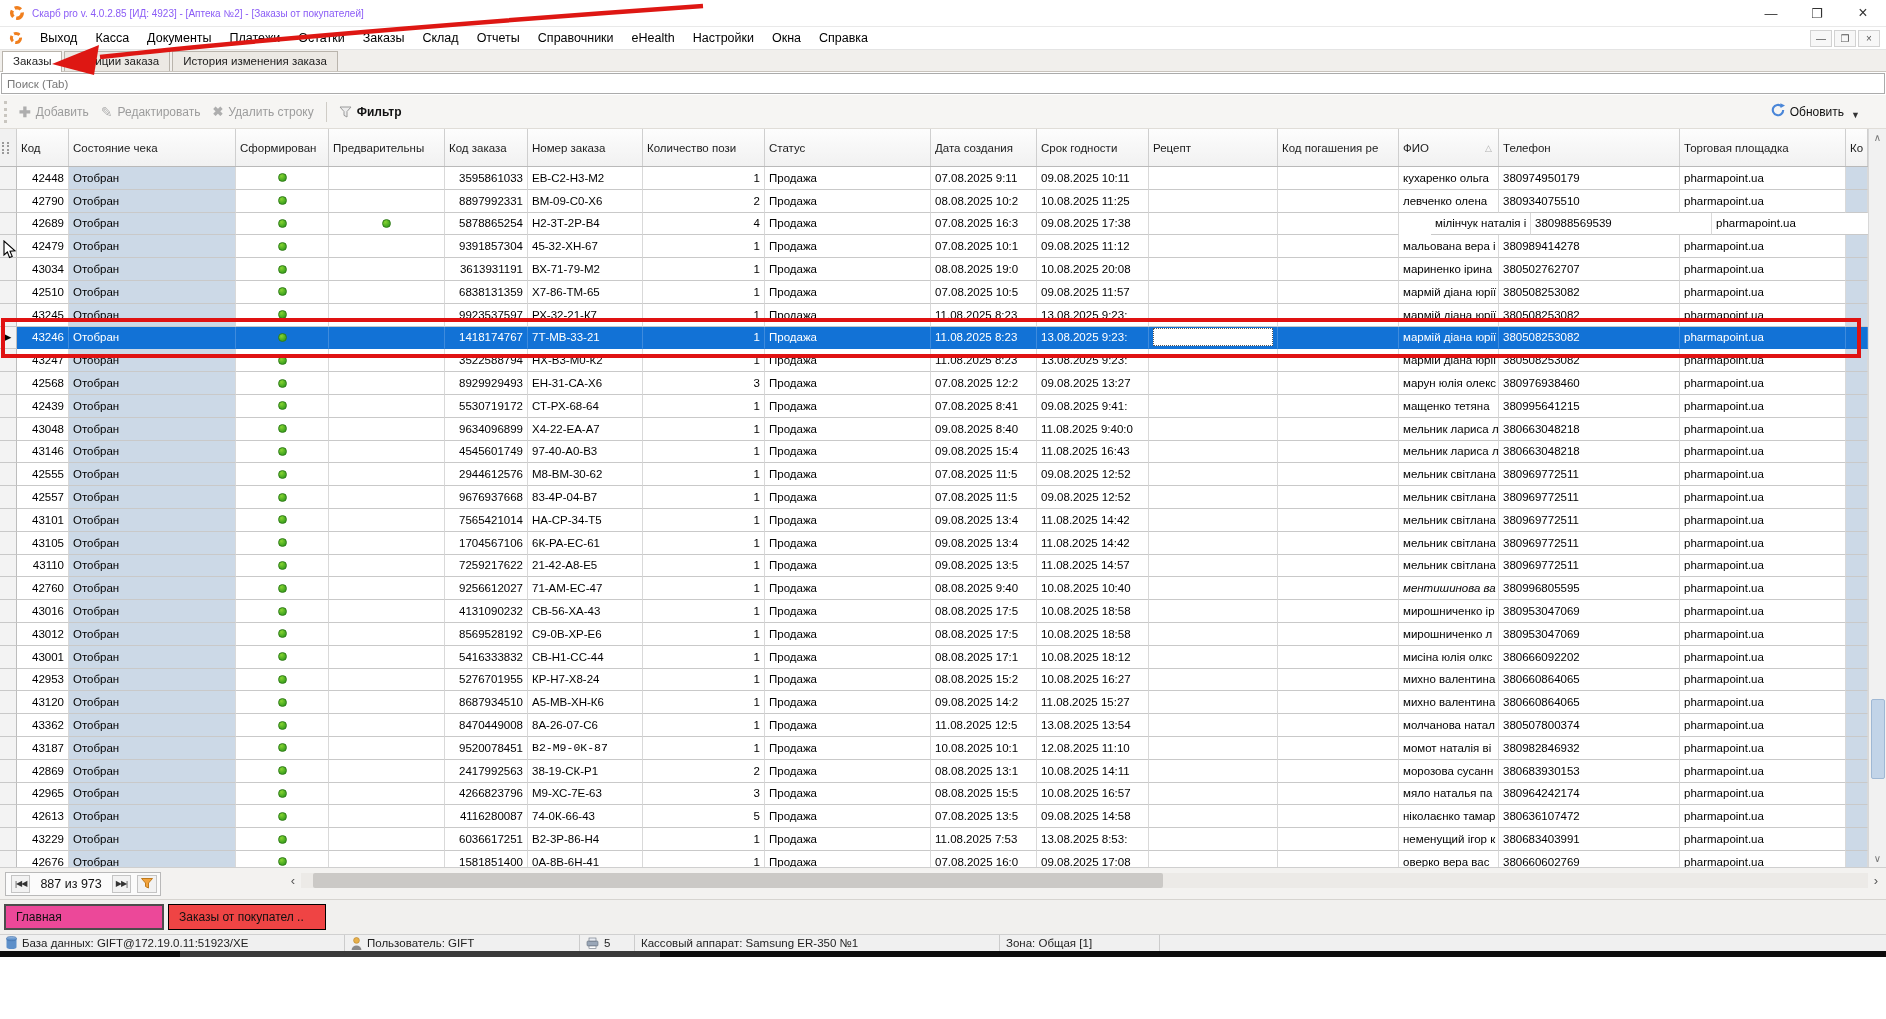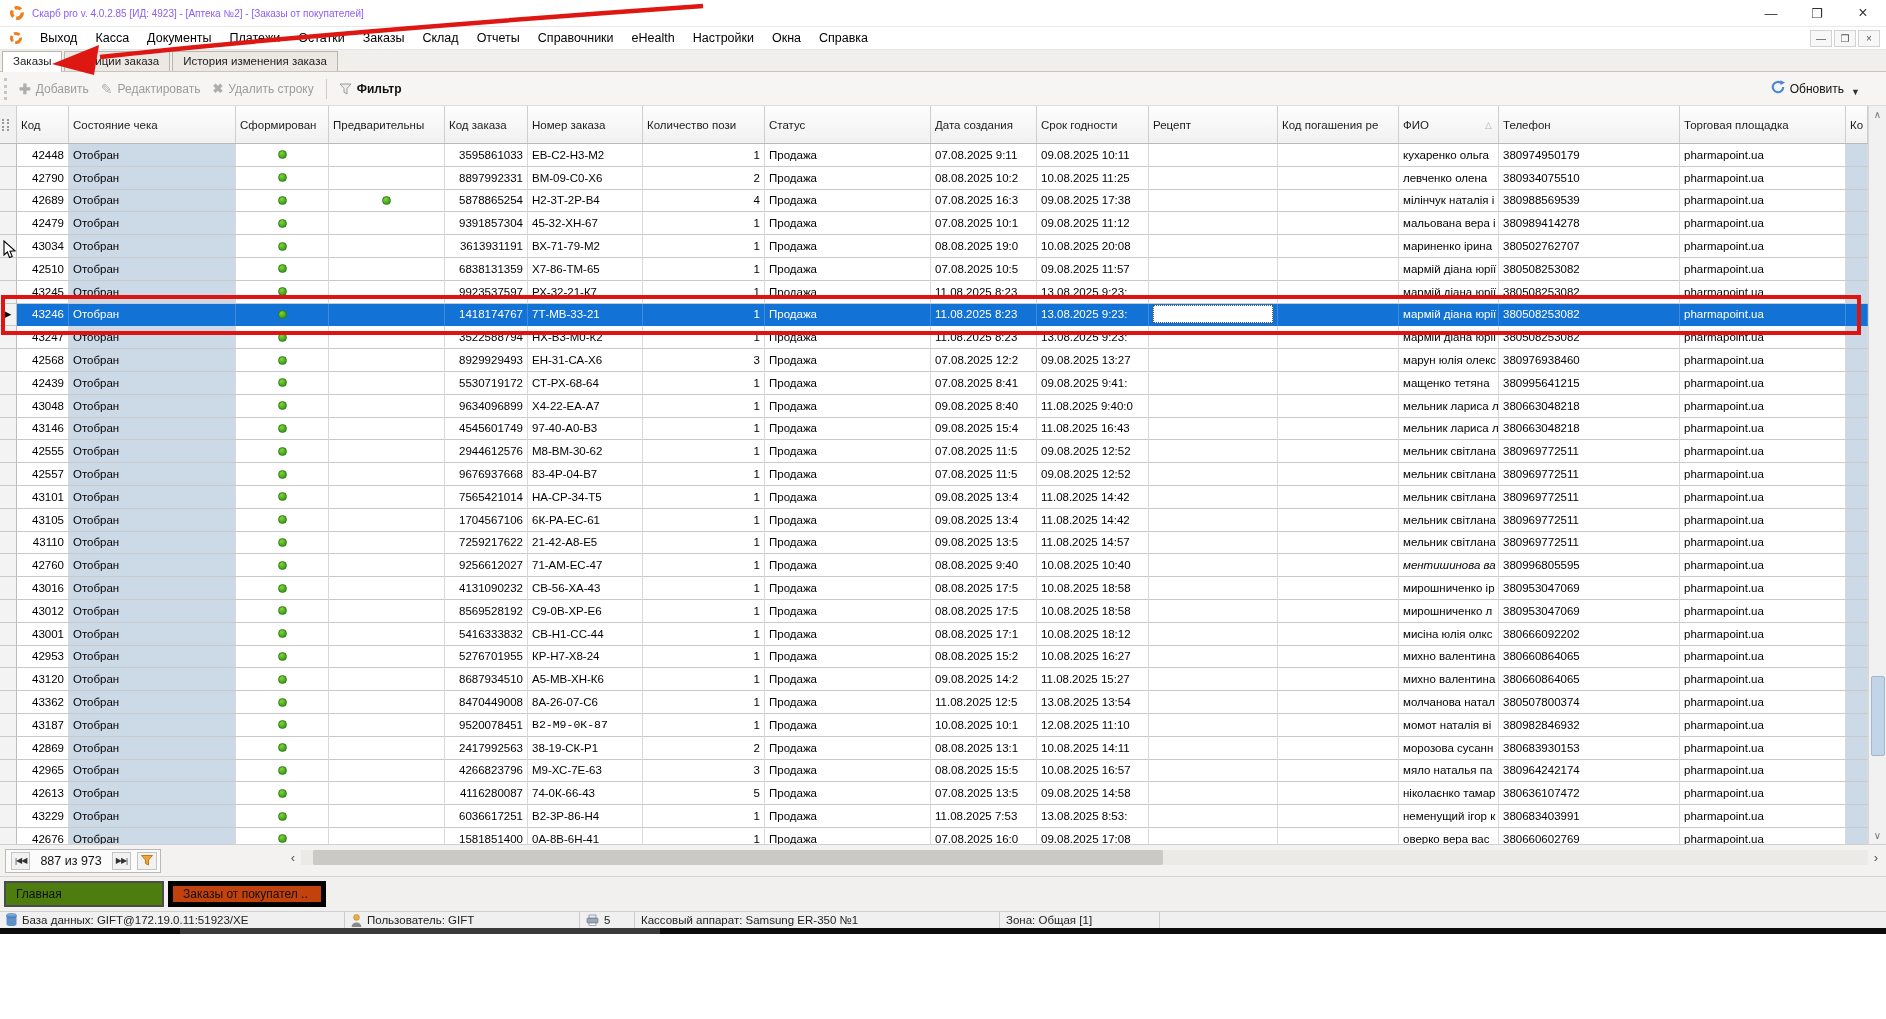--- a/index.html
+++ b/index.html
@@ -69,22 +69,22 @@
   .navbtn{font-size:8px;color:#333;border:1px solid #c4c4c4;background:#f2f2f2;height:18px;display:flex;align-items:center;padding:0 3px;margin:0 2px;letter-spacing:-1px;}
   .navpos{font-size:12.5px;margin:11px 8px;white-space:nowrap;}
   .navfilter{border:1px solid #c4c4c4;background:#f2f2f2;height:18px;display:flex;align-items:center;padding:0 3px;margin-left:4px;}
   .hscroll{position:absolute;left:285px;right:2px;top:4px;height:17px;display:flex;align-items:center;}
   .harr{font-size:13px;color:#555;width:16px;text-align:center;}
   .htrack{flex:1;height:15px;background:#eceae7;position:relative;}
   .hthumb{position:absolute;left:12px;top:0;width:850px;height:15px;background:#cbc9c6;border-radius:2px;}
   
   .foottabs{height:35px;background:#f1f0ee;display:flex;align-items:center;border-top:1px solid #d6d4d0;}
   .ftab{height:26px;display:flex;align-items:center;padding:0 10px;font-size:12px;white-space:nowrap;}
-  .ftab.home{border:2px solid #4c4c4c;background:#4d7c0f;width:160px;margin-left:4px;}
-  .ftab.current{border:5px solid #000000;background:#c2410c;width:158px;margin-left:4px;}
+  .ftab.home{border:2px solid #4c4c4c;background:#ec4899;width:160px;margin-left:4px;}
+  .ftab.current{border:1px solid #000000;background:#ef4444;width:158px;margin-left:4px;}
   
   .statusbar{height:17px;background:#f0f0f0;border-top:1px solid #d0d0d0;display:flex;align-items:center;font-size:11.5px;color:#222;}
   .ssec{display:flex;align-items:center;height:100%;padding:0 6px;border-right:1px solid #cccccc;white-space:nowrap;overflow:hidden;flex:0 0 auto;}
   .ssec .sico{margin-right:5px;display:flex;align-items:center;}
   .ssec.alert{color:#e80000;font-weight:bold;border-right:none;justify-content:center;flex:1 1 auto;}
   .blackstrip{height:6px;background:#0c0c0c;position:relative;}
   .blackstrip .seg{position:absolute;left:180px;width:480px;top:0;bottom:0;background:#3a3a3a;}
   
   .anno{position:absolute;top:0;left:0;z-index:60;pointer-events:none;}
   .cursor{position:absolute;left:3px;top:240px;z-index:55;pointer-events:none;}
@@ -132,20 +132,23 @@
     </div>
   </div>
 
   <div class="tabstrip" id="tabstrip">
       <span class="ttab active">Заказы</span>
       <span class="ttab">Позиции заказа</span>
       <span class="ttab">История изменения заказа</span>
     </div>
 
 
+  <div class="searchrow">
+    <input type="text" placeholder="Поиск (Tab)" style="">
+  </div>
 
   <div class="toolbar">
     <span class="grip"></span>
     <span class="tbtn disabled">
       <span class="tico" style="color:#aeaeae;font-weight:bold;font-size:14px;">✚</span>
       <span>Добавить</span>
     </span>
     <span class="tbtn disabled">
       <span class="tico" style="color:#aeaeae;font-size:14px;">✎</span>
       <span>Редактировать</span>
@@ -285,21 +288,21 @@
             <span class="dot"></span>
           </div>
           <div class="cell r" style="width: 83px;">5878865254</div>
           <div class="cell" style="width: 115px;">Н2-3Т-2Р-В4</div>
           <div class="cell r" style="width: 122px;">4</div>
           <div class="cell" style="width: 166px;">Продажа</div>
           <div class="cell" style="width: 106px;">07.08.2025 16:3</div>
           <div class="cell" style="width: 112px;">09.08.2025 17:38</div>
           <div class="cell" style="width: 129px;"></div>
           <div class="cell" style="width: 121px;"></div>
-          <div class="cell" style="width: 100px;">мілінчук наталія і</div>
+          <div class="cell" style="width: 100px; margin-left: 32px;">мілінчук наталія і</div>
           <div class="cell" style="width: 181px;">380988569539</div>
           <div class="cell" style="width: 166px;">pharmapoint.ua</div>
           <div class="cell shaded" style="width: 22px;"></div>
         </div>
         <div class="grow">
           <div class="ind" style="width: 17px;"></div>
           <div class="cell r" style="width: 52px;">42479</div>
           <div class="cell shaded" style="width: 167px;">Отобран</div>
           <div class="cell c" style="width: 93px;">
             <span class="dot"></span>

